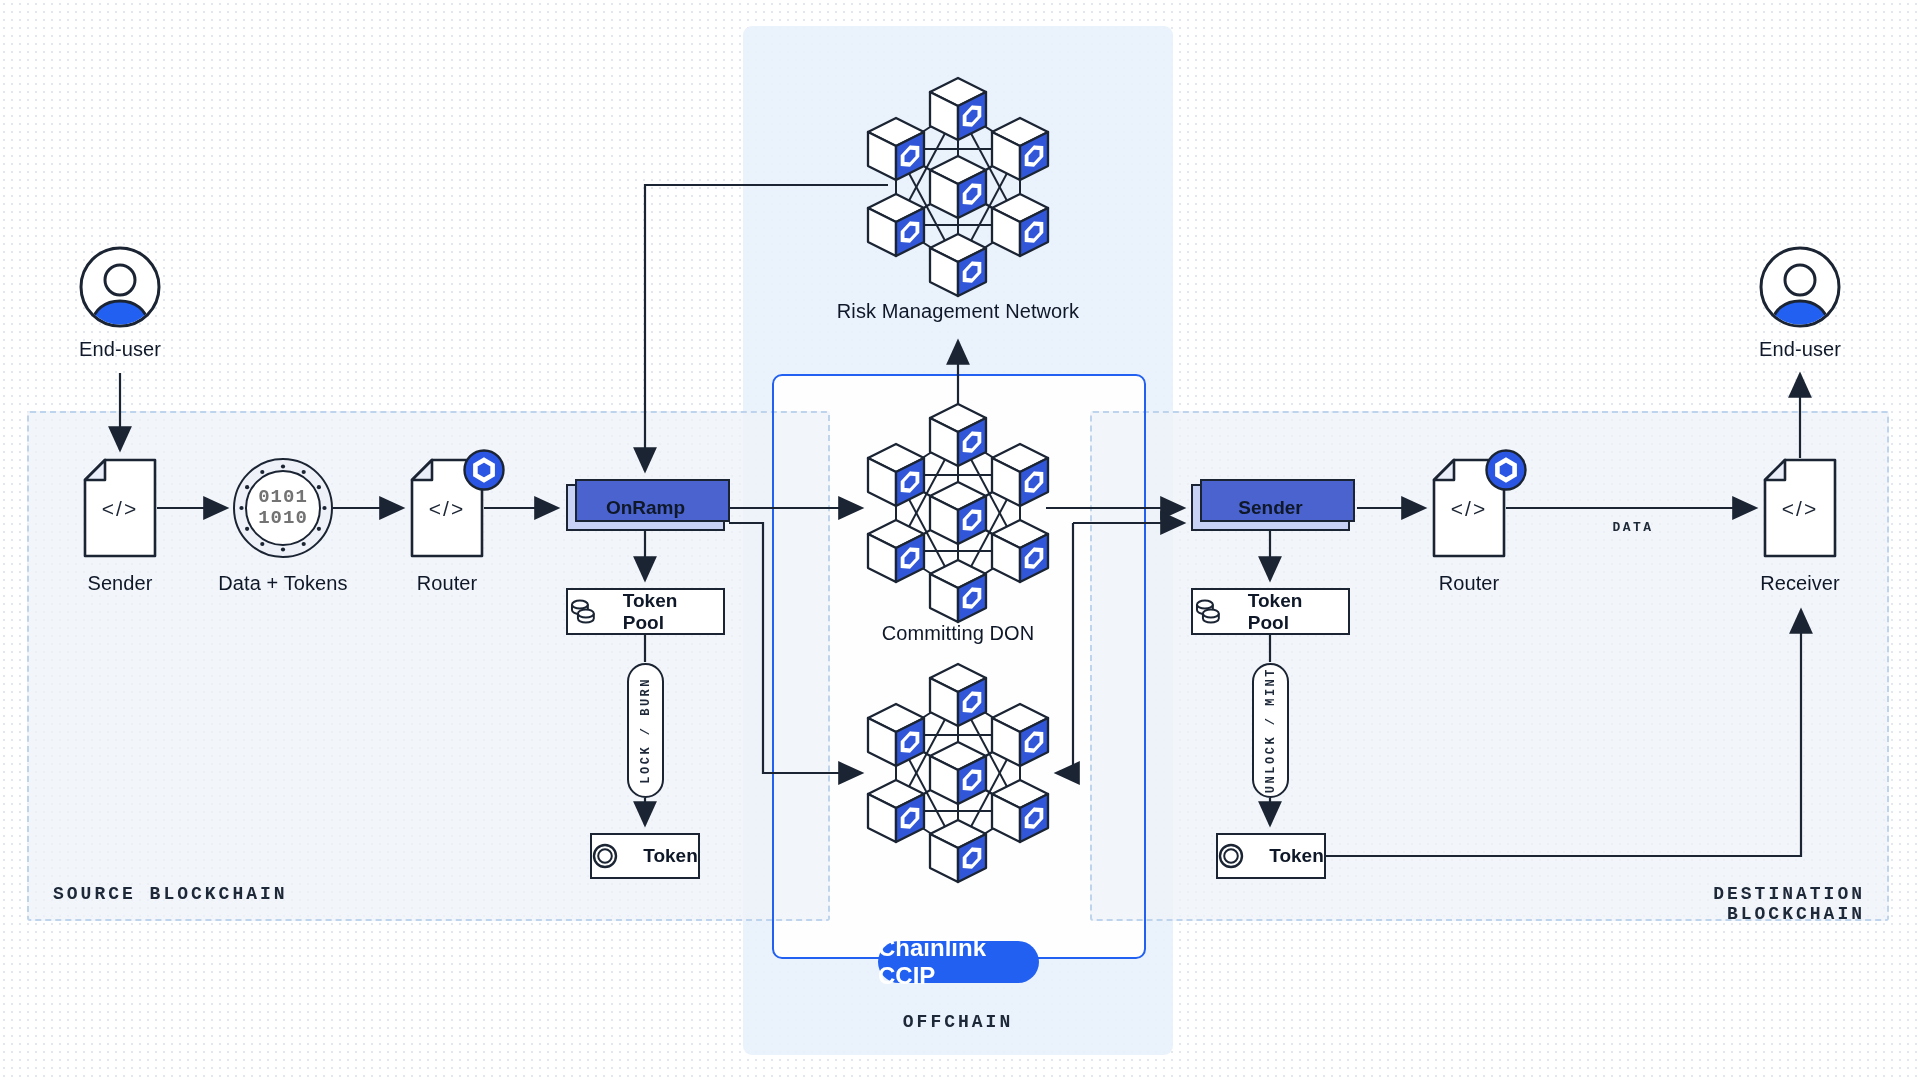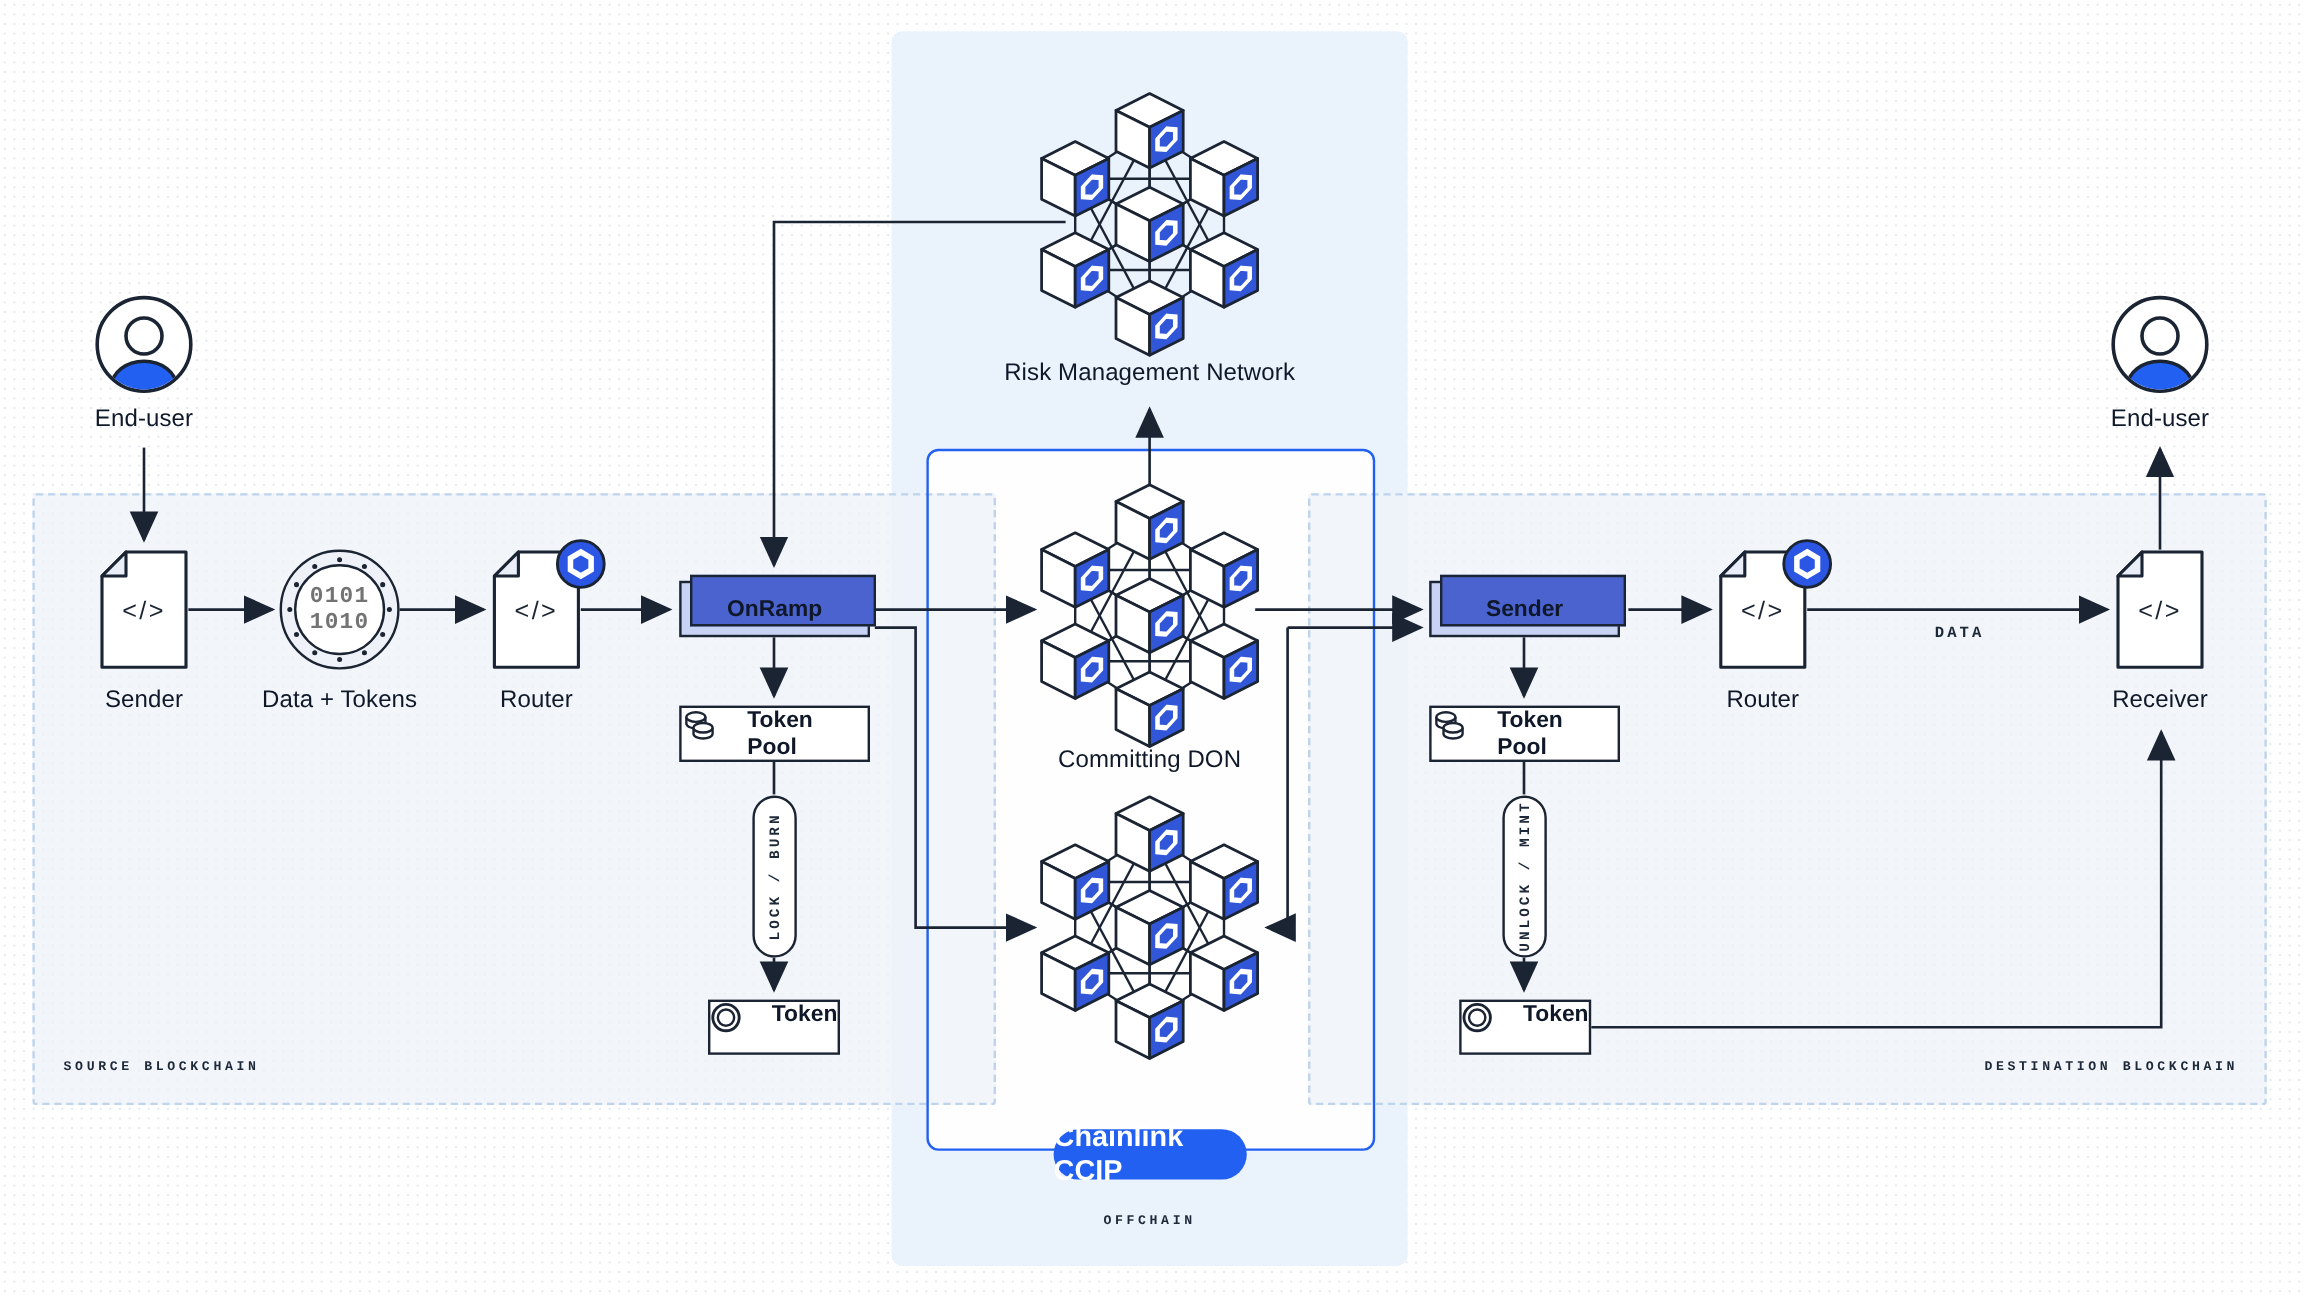--- a/index.html
+++ b/index.html
@@ -22,28 +22,28 @@
   .chain-box.dst{left:1090px;width:799px;}
   .ccip-border{position:absolute;left:772px;top:374px;width:374px;height:585px;
     border:2.5px solid #2160f0;border-radius:10px;box-sizing:border-box;z-index:6;}
   
   svg.wires{position:absolute;left:0;top:0;z-index:7;}
   svg.clusters{position:absolute;left:0;top:0;z-index:8;}
   
   .node{position:absolute;z-index:10;box-sizing:border-box;}
   .lbl{position:absolute;z-index:10;font-size:20px;font-weight:500;letter-spacing:.1px;
     text-align:center;white-space:nowrap;color:#0f1828;}
-  .mono{font-family:"Liberation Mono",monospace;font-weight:700;font-size:11px;
+  .mono{font-family:"Liberation Mono",monospace;font-weight:700;font-size:18px;
     letter-spacing:3px;color:#1d2838;}
   .ramp{width:159px;height:47px;background:#c7d2f4;border:2.5px solid #1b2433;
     display:flex;align-items:center;justify-content:center;
     font-size:19px;font-weight:600;}
   .ramp::before{content:"";position:absolute;inset:0;transform:translate(7px,-7px);
     background:#4b63cf;border:2.5px solid #1b2433;z-index:-1;}
-  .wbox{background:#fff;border:2.5px solid #1b2433;display:flex;align-items:flex-start;
+  .wbox{background:#fff;border:2.5px solid #1b2433;display:flex;align-items:center;
     justify-content:center;gap:25px;font-size:19px;font-weight:600;}
   .pill{width:37px;height:135px;background:#fff;border:2.5px solid #1b2433;
     border-radius:19px;display:flex;align-items:center;justify-content:center;}
   .pill span{writing-mode:vertical-rl;transform:rotate(180deg);
     font-family:"Liberation Mono",monospace;font-weight:700;font-size:12px;
     letter-spacing:2.5px;color:#1d2838;white-space:nowrap;}
   .ccip-pill{position:absolute;left:878px;top:941px;width:161px;height:42px;
     background:#2160f0;border-radius:21px;display:flex;align-items:center;
     justify-content:center;color:#fff;font-size:24px;font-weight:600;z-index:11;}
   .coin{position:absolute;left:233px;top:458px;width:100px;height:100px;z-index:10;}

